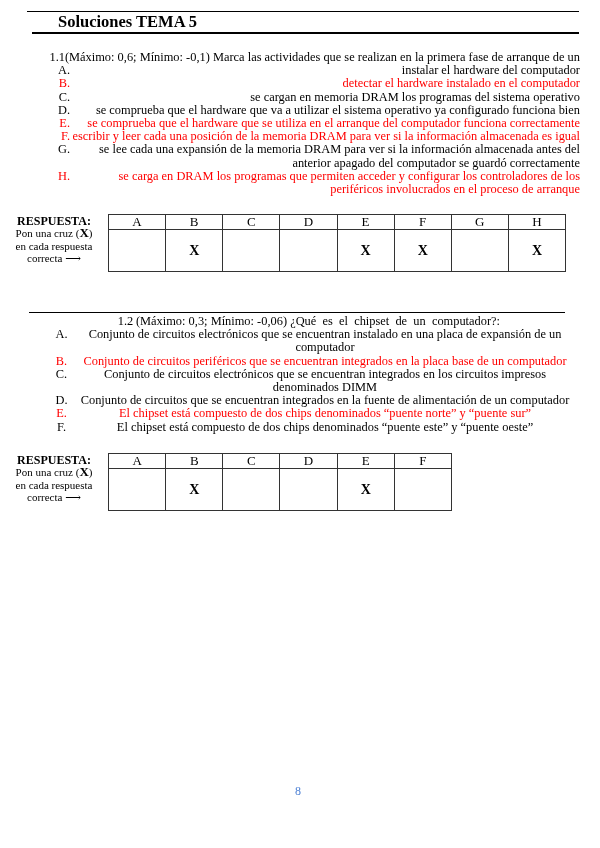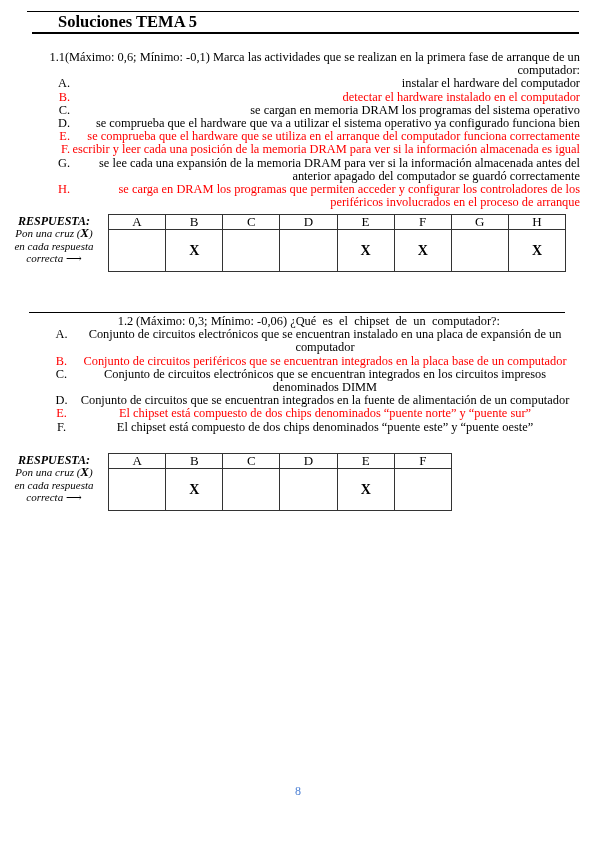--- a/index.html
+++ b/index.html
@@ -7,41 +7,40 @@
          font-family:"Liberation Serif", "DejaVu Serif", serif; color:#000; }
   .hr { position:absolute; background:#000; }
   .title { position:absolute; left:58px; top:13px; font-size:16.5px; font-weight:bold; line-height:18px; white-space:nowrap; }
   .q { position:absolute; font-size:12.4px; line-height:13.2px; }
   .stem { margin-left:0; }
   .stem .num { display:inline-block; width:18px; }
   .opt { display:flex; }
   .opt .letter { width:17px; flex:0 0 17px; }
   .opt .txt { flex:1; }
   .red { color:#ff0000; }
-  .ans-label { position:absolute; text-align:center; font-size:11px; line-height:12.4px; width:100px;font-style:italic; }
+  .ans-label { position:absolute; text-align:center; font-size:11px; line-height:12.4px; width:100px; }
   .ans-label .head { font-weight:bold; font-size:12px; }
   .ans-label .bx { font-weight:bold; font-size:13px; }
   table.ans { position:absolute; border-collapse:collapse; table-layout:fixed; }
   table.ans td { border:1px solid #333; text-align:center; padding:0; font-size:13px; }
   table.ans tr.h td { height:14px; line-height:14px; }
   table.ans tr.v td { height:41px; font-weight:bold; font-size:14px; }
   .pagenum { position:absolute; left:295px; top:784px; font-size:12px; color:#4a7fd4; }
 </style>
 </head>
 <body>
 
 <div class="hr" style="left:27px; top:11px; width:552px; height:1px;"></div>
 <div class="title">Soluciones TEMA 5</div>
 <div class="hr" style="left:32px; top:32px; width:547px; height:2px;"></div>
 
 <div class="q" style="left:35px; top:51px; width:545px;text-align:right;">
   <div class="stem">
     <span class="num">1.1</span><span>(Máximo: 0,6; Mínimo: -0,1) Marca las actividades que se realizan en la primera fase de arranque de un</span>
   </div>
-  <div class="stem cont">computador:</div>
   <div style="padding-left:18px;">
     <div class="opt">
         <span class="letter">A.</span>
         <span class="txt">instalar el hardware del computador</span>
       </div>
     <div class="opt red">
         <span class="letter">B.</span>
         <span class="txt">detectar el hardware instalado en el computador</span>
       </div>
     <div class="opt">

